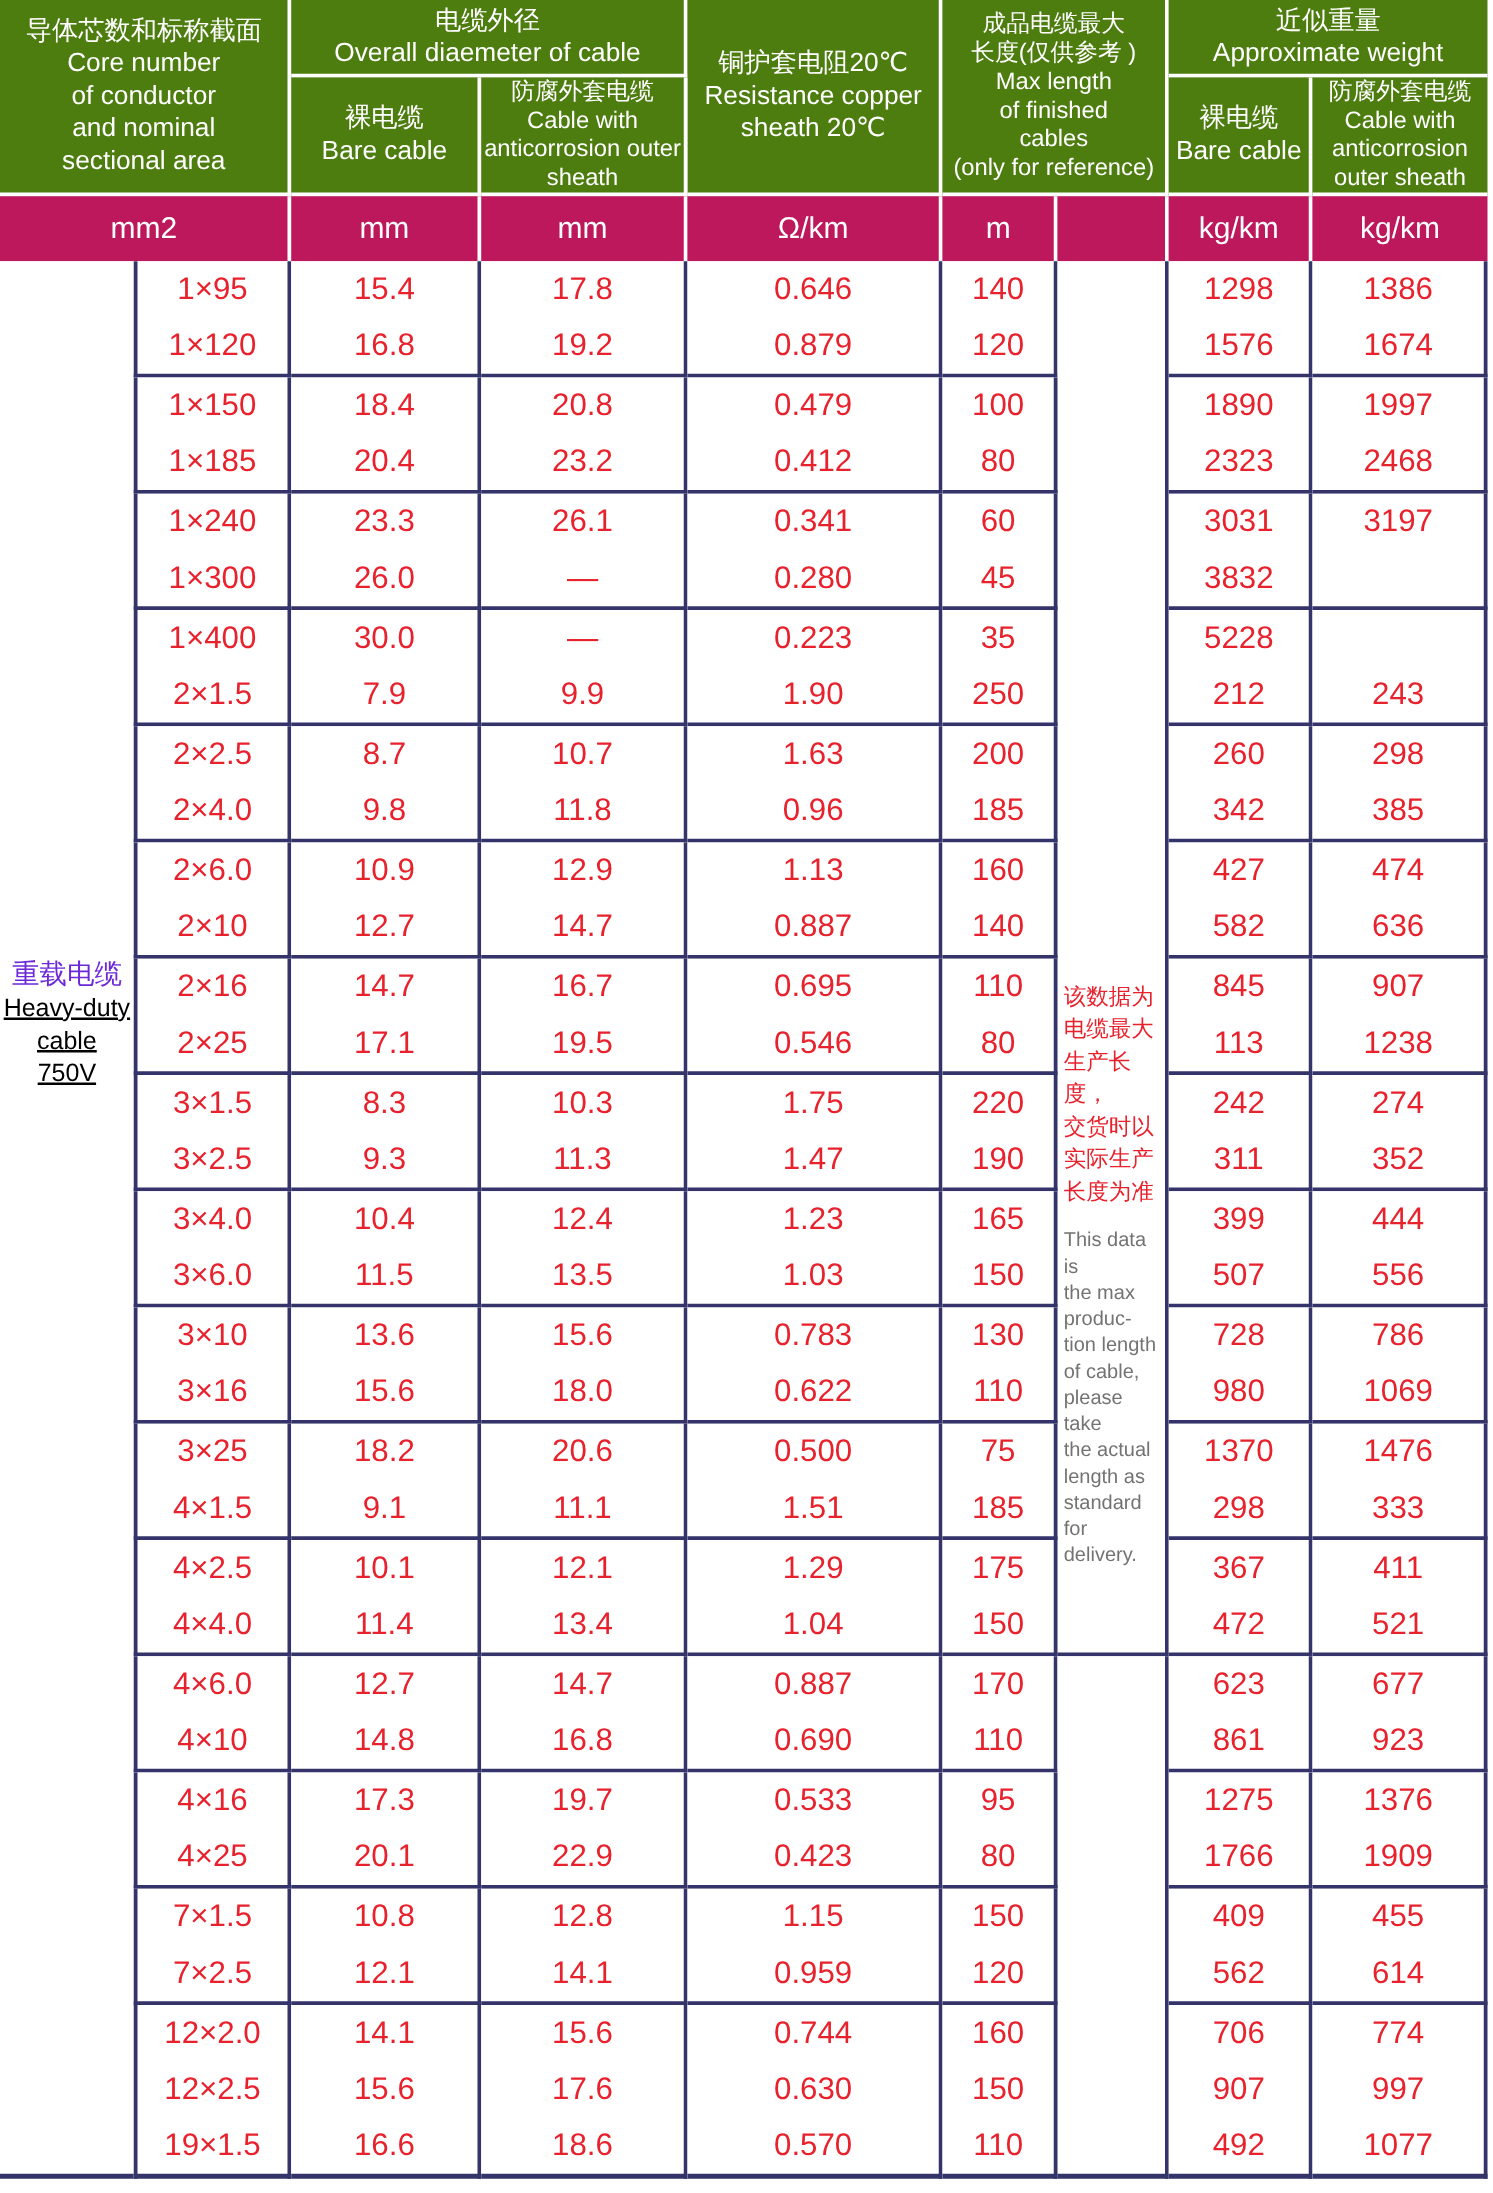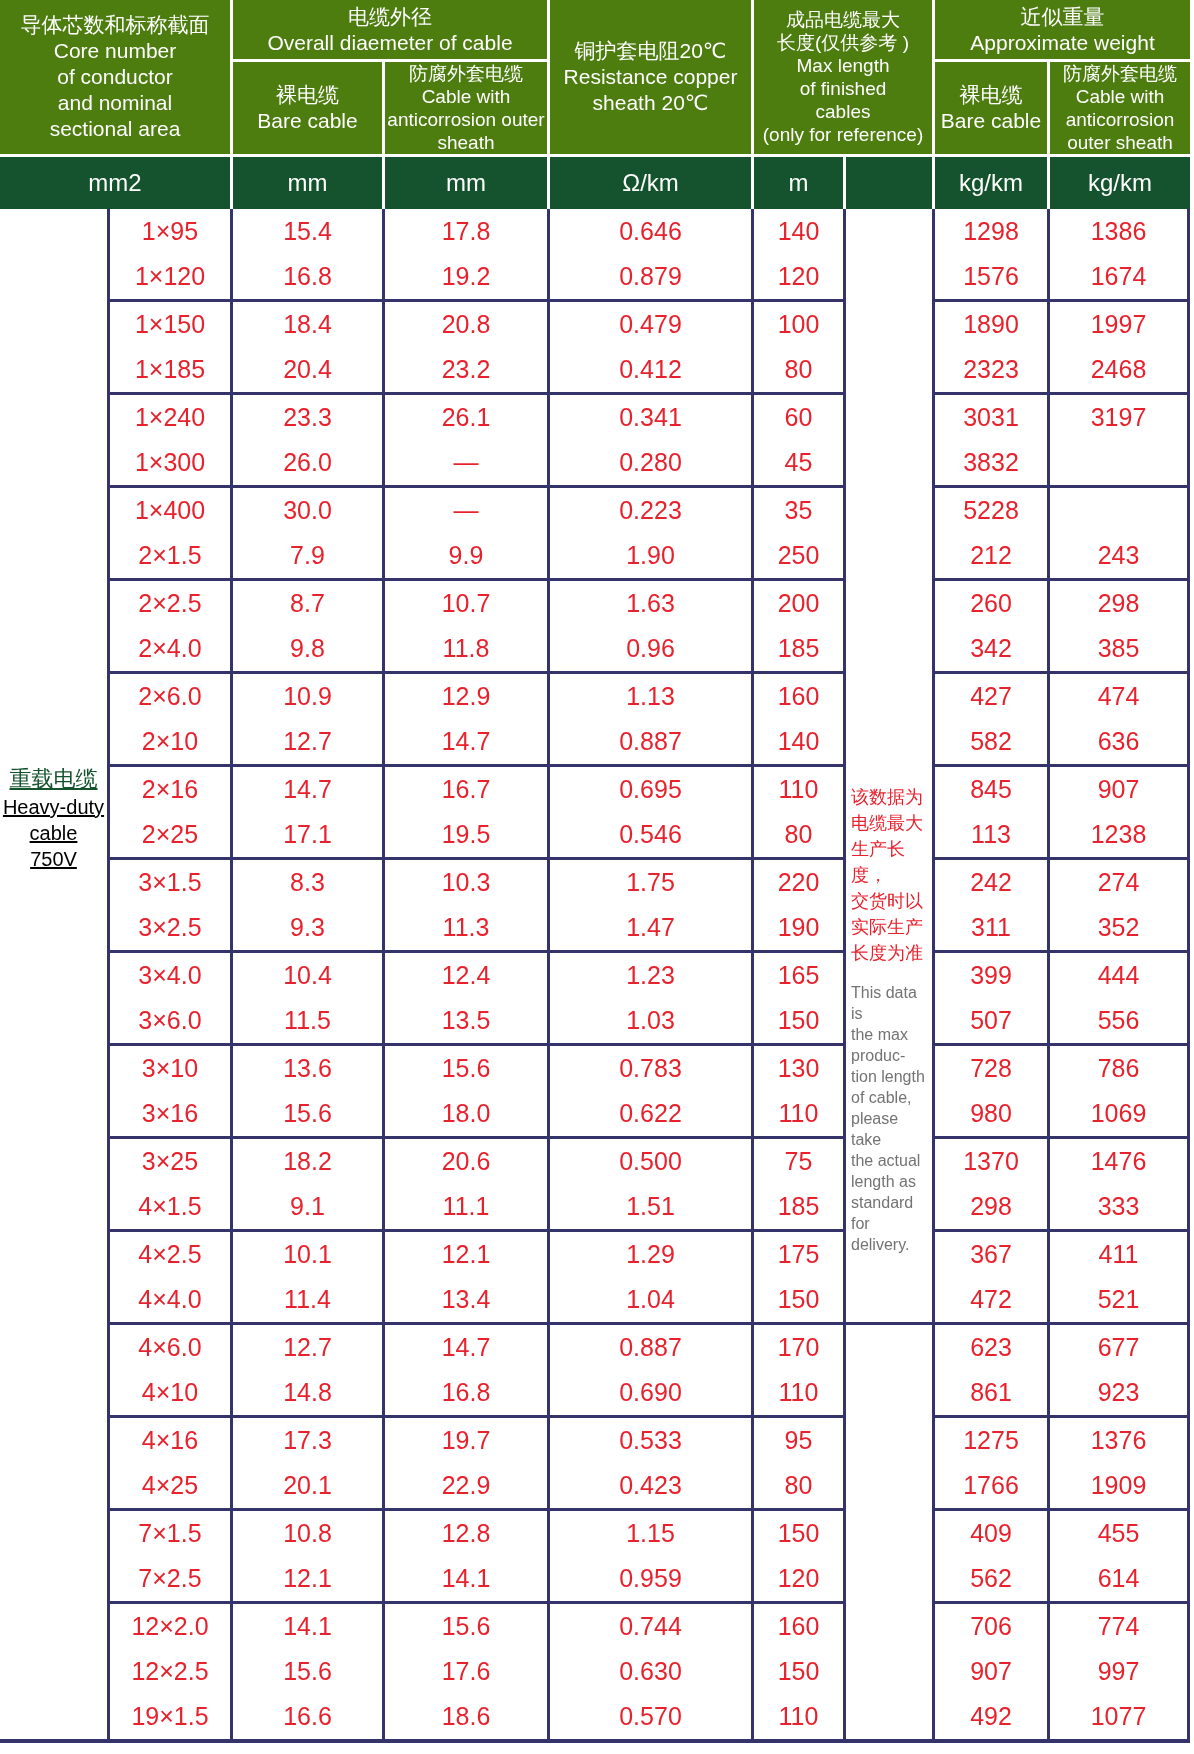--- a/index.html
+++ b/index.html
@@ -21,21 +21,21 @@
     text-align: center; vertical-align: middle;
     white-space: pre-line; font-size: 21px; line-height: 26px;
   }
   .hr { border-right: 3px solid #ffffff; }
   .hb { border-bottom: 3px solid #ffffff; }
   .hsmall { font-size: 19px; line-height: 23px; }
   .hrow1 { height: 62px; }
   .hrow2 { height: 80px; }
   .urow  { height: 52px; }
   .ucell {
-    background: #14532d; color: #ffffff; font-weight: normal;
+    background: #be185d; color: #ffffff; font-weight: normal;
     text-align: center; vertical-align: middle; font-size: 24px;
   }
 
   
   tbody tr.group { height: 93px; }
   tbody tr.last-group { height: 139px; }
   .dcell {
     background: #ffffff; vertical-align: top;
     border-right: 3px solid #34336A;
     border-bottom: 3px solid #34336A;
@@ -44,21 +44,21 @@
   .last-group .dcell { border-bottom: 4px solid #34336A; }
   .val {
     height: 45px; line-height: 45px; text-align: center;
     color: #E8222D; font-size: 25px;
   }
   .label-cell {
     background: #ffffff; vertical-align: top;
     border-bottom: 4px solid #34336A;
     padding-top: 555px; text-align: center;
   }
-  .label-zh { color: #14532d; font-size: 22px; line-height: 30px; white-space: pre-line; text-decoration: underline; }
+  .label-zh { color: #6d28d9; font-size: 22px; line-height: 30px; white-space: pre-line; }
   .label-en { color: #000000; font-size: 20px; line-height: 26px; white-space: pre-line; text-decoration: underline; }
   .note-cell {
     background: #ffffff; vertical-align: top;
     border-right: 3px solid #34336A;
     border-bottom: 3px solid #34336A;
     padding: 575px 2px 0 5px; text-align: left;
   }
   .note-cell-empty {
     background: #ffffff;
     border-right: 3px solid #34336A;

